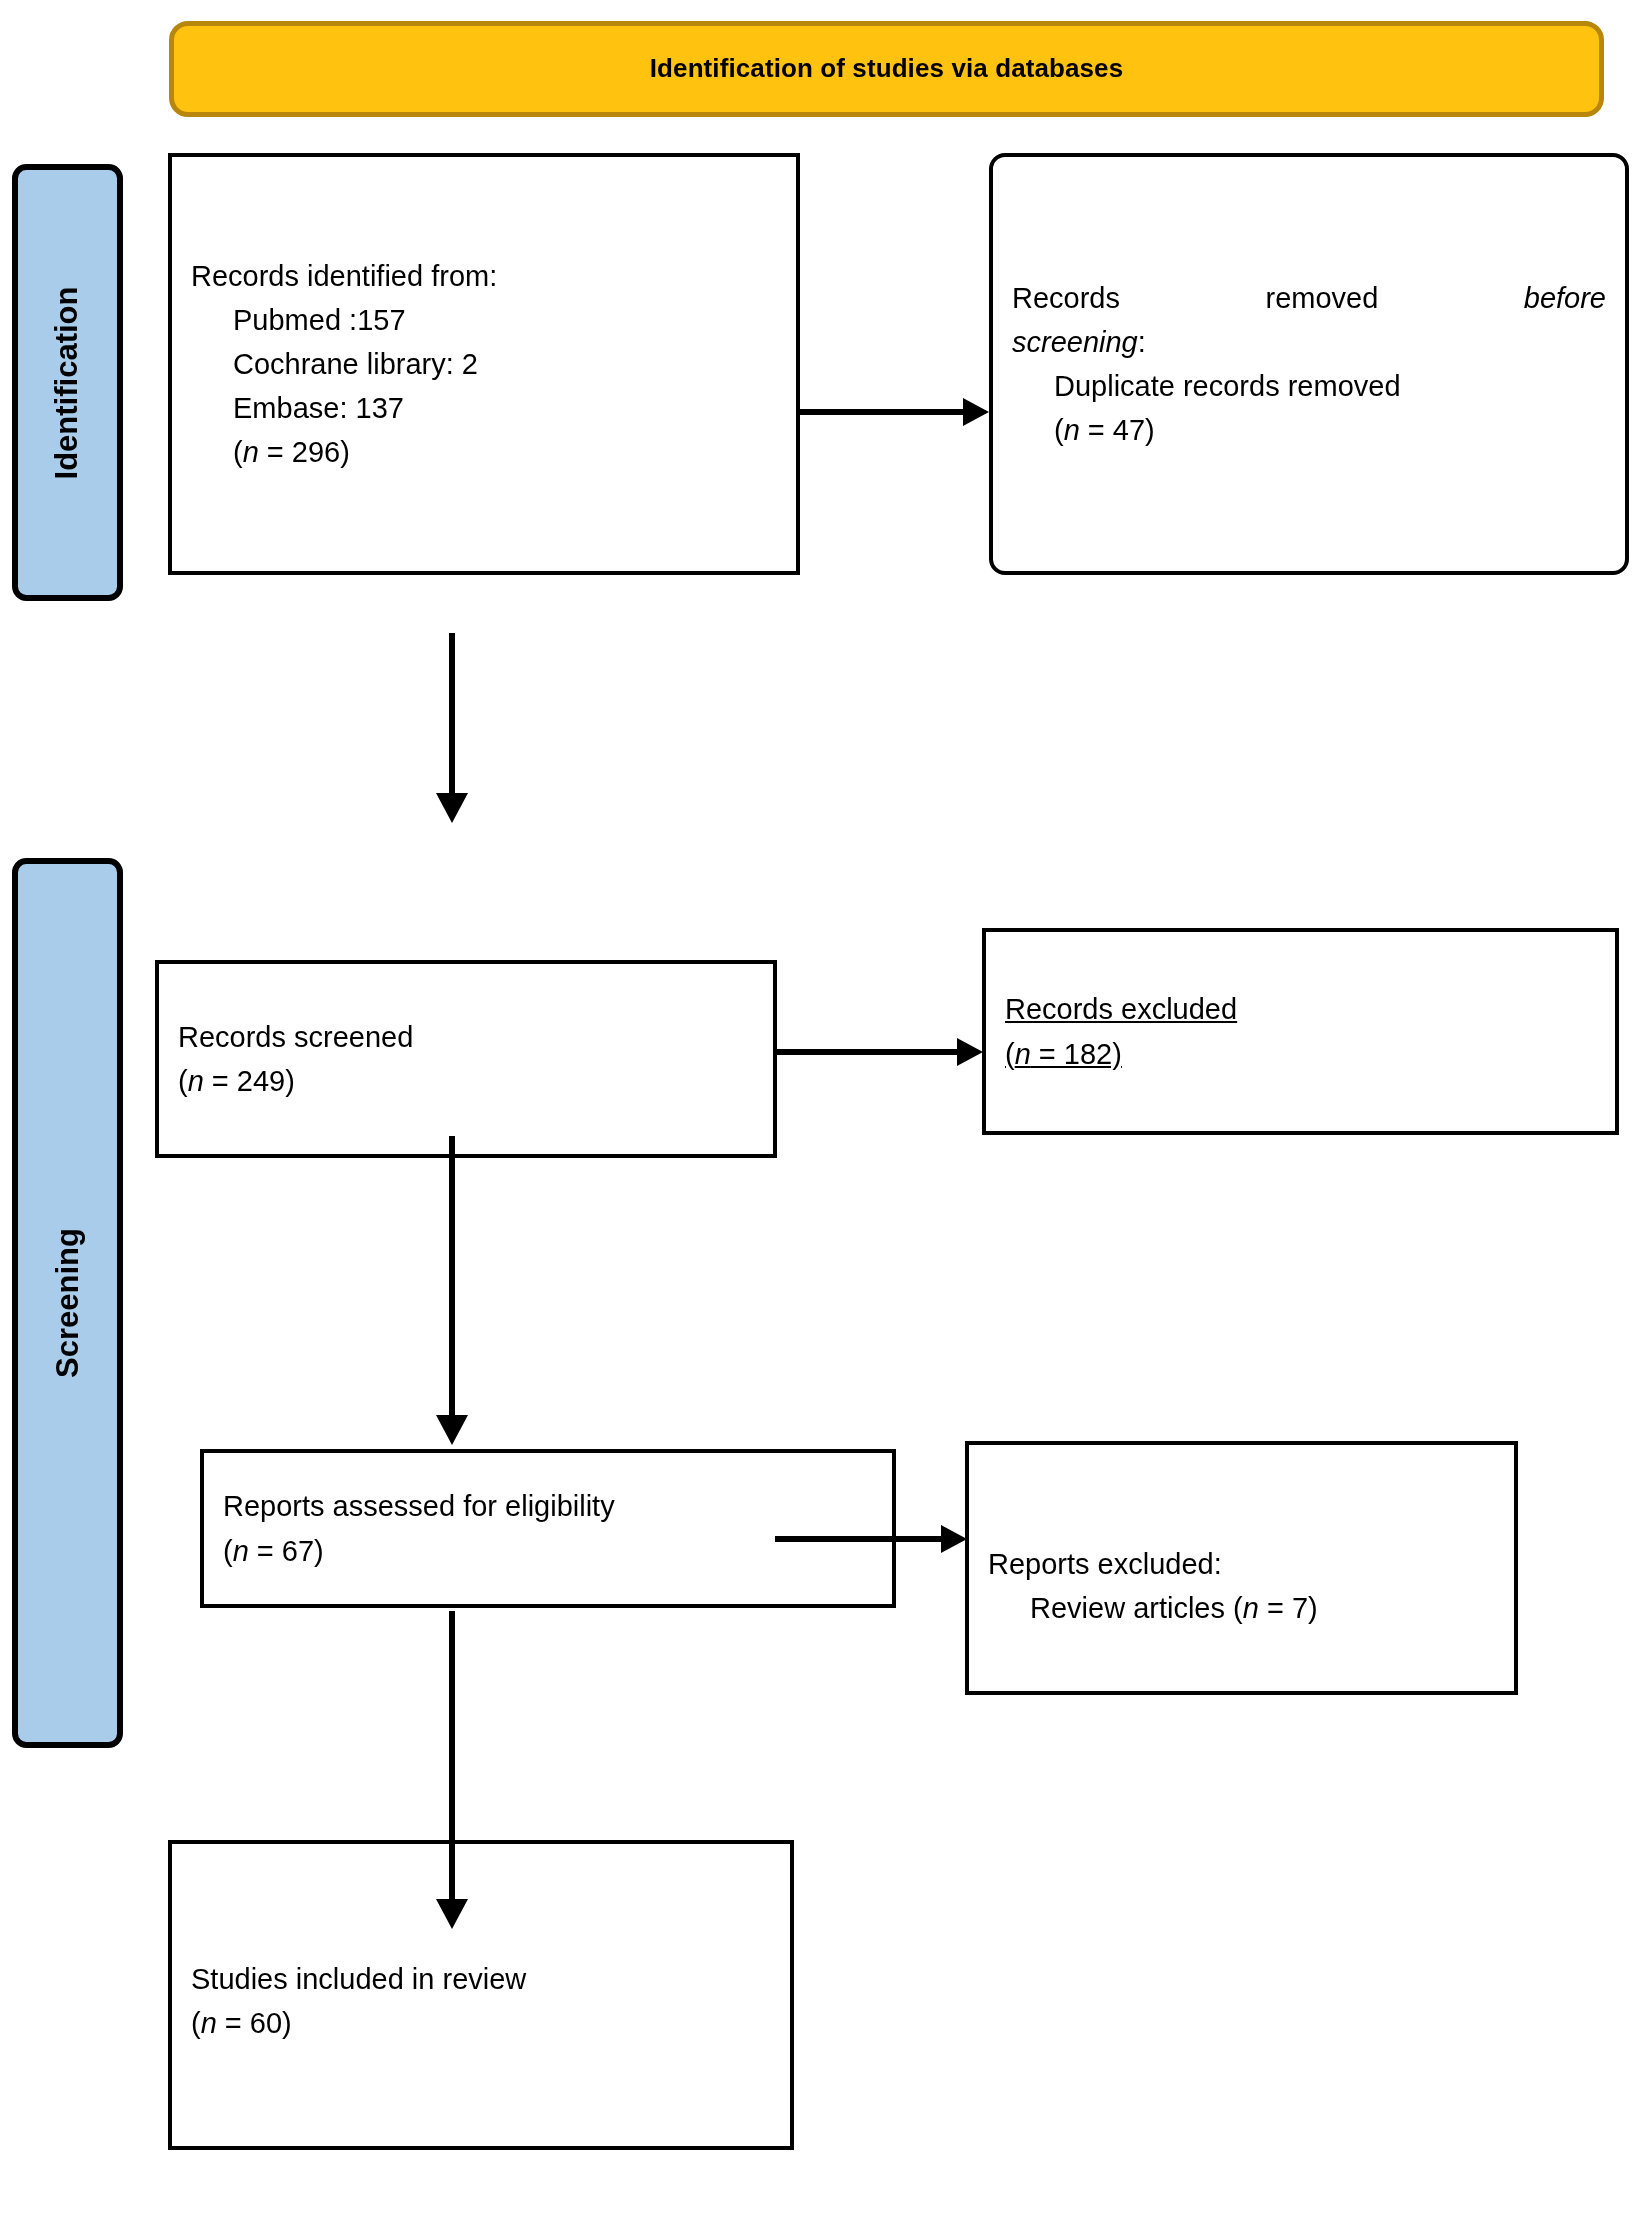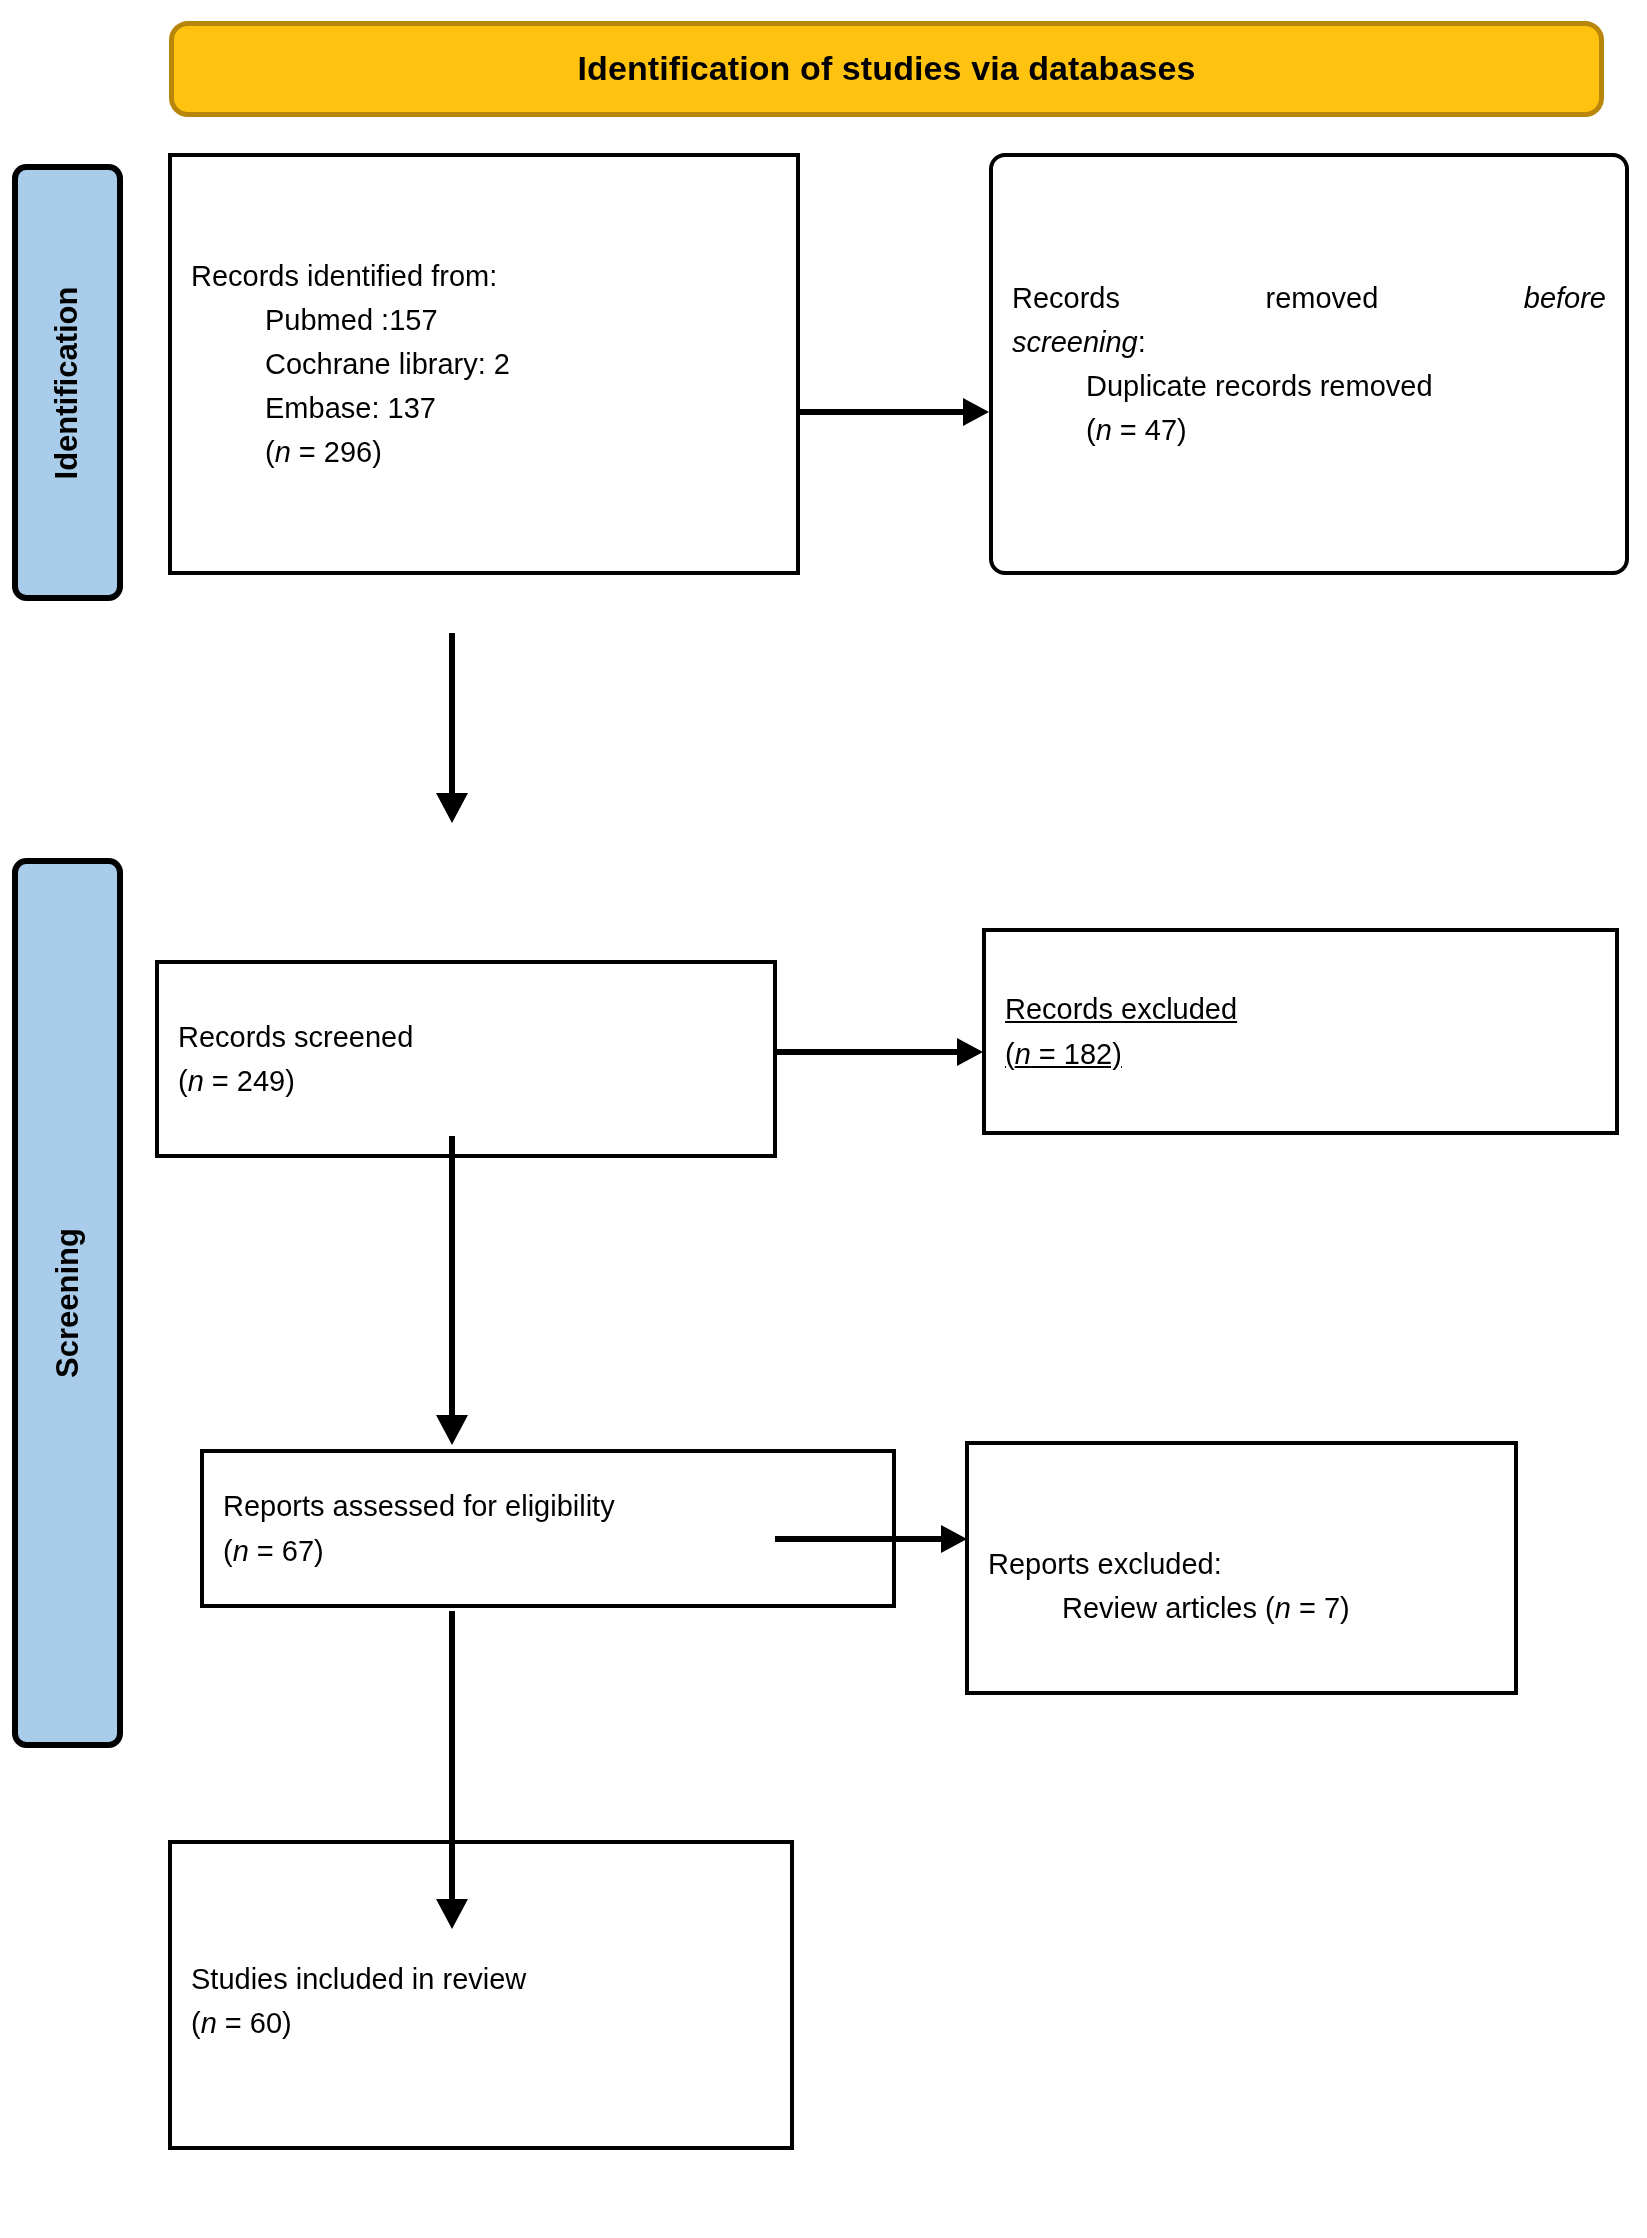--- a/index.html
+++ b/index.html
@@ -27,21 +27,21 @@
     height: 96px;
     background: #FFC20E;
     border: 5px solid #B8860B;
     border-radius: 19px;
     box-sizing: border-box;
     display: flex;
     align-items: center;
     justify-content: center;
   }
   .banner-text {
-    font-size: 34px;
+    font-size: 26px;
     font-weight: bold;
     color: #000000;
     letter-spacing: 0.1px;
   }
 
   
   .stage-bar {
     position: absolute;
     background: #A8CCE9;
     border: 6px solid #000000;
@@ -83,21 +83,20 @@
   }
   .box .line {
     font-size: 29px;
     line-height: 1.52;
     color: #000000;
     padding: 0 19px;
     white-space: nowrap;
   }
   .box .line.indent {
     padding-left: 61px;
-    margin-left: 32px;
   }
   .box .line.wrapline {
     white-space: normal;
   }
   .just {
     text-align: justify;
     text-align-last: justify;
   }
   .it { font-style: italic; }
 

